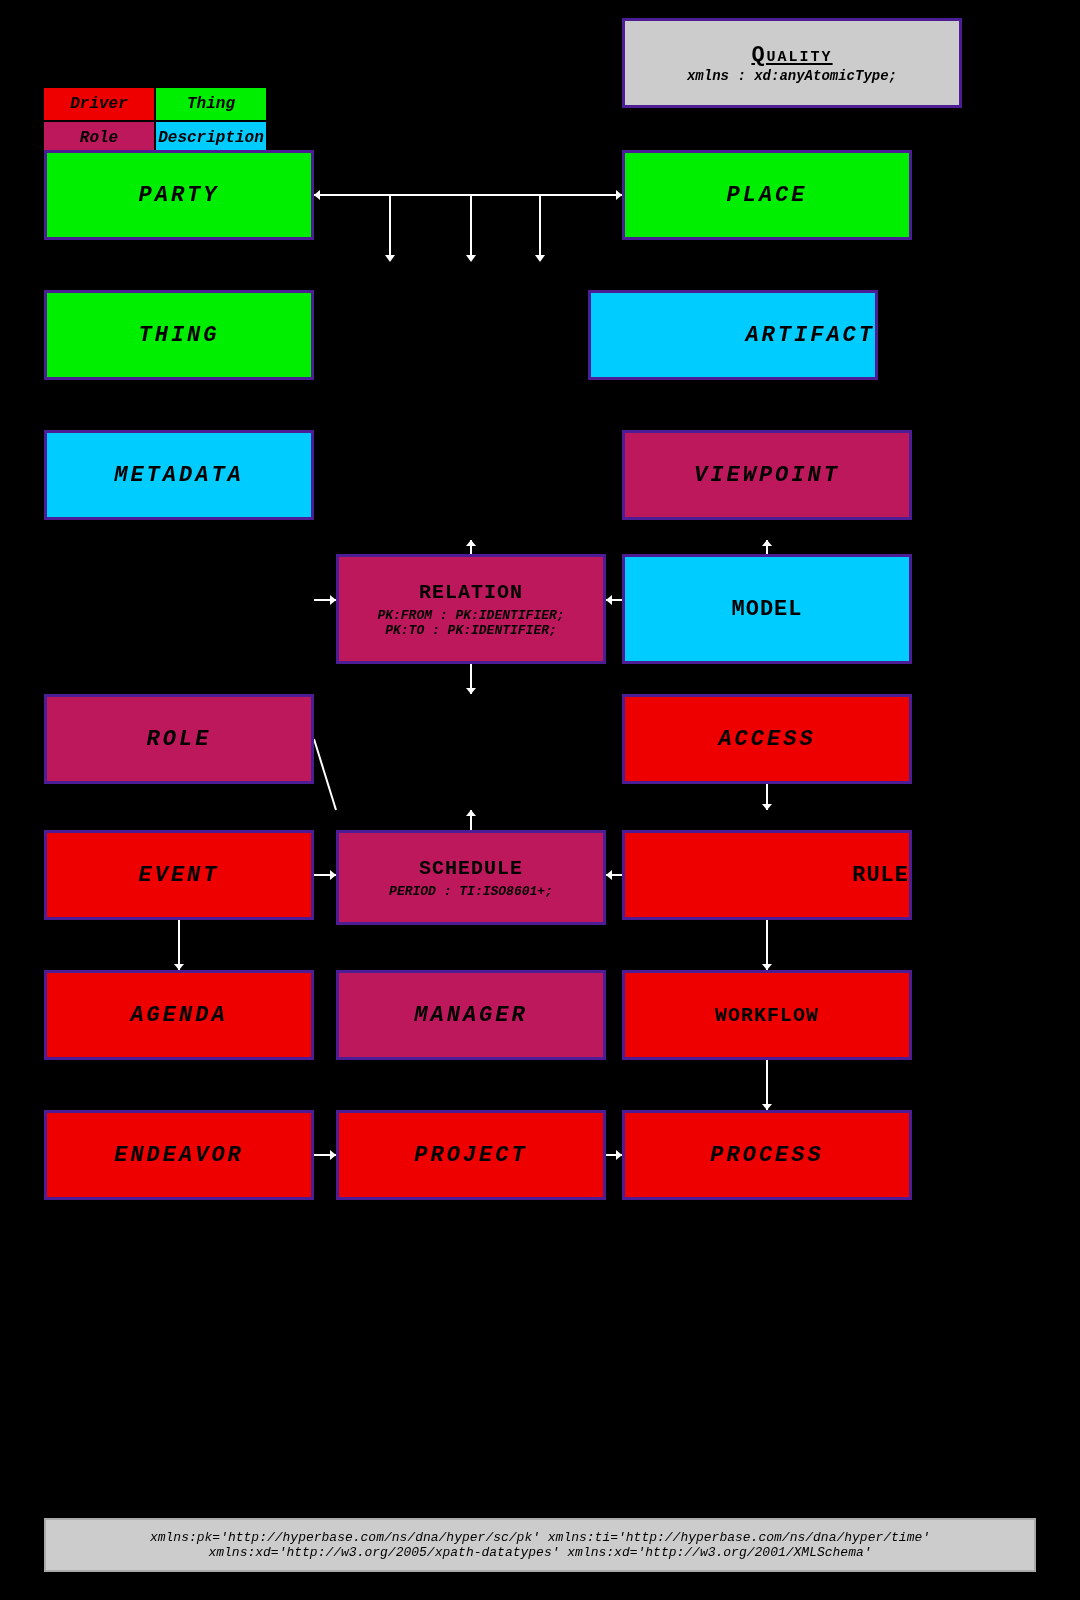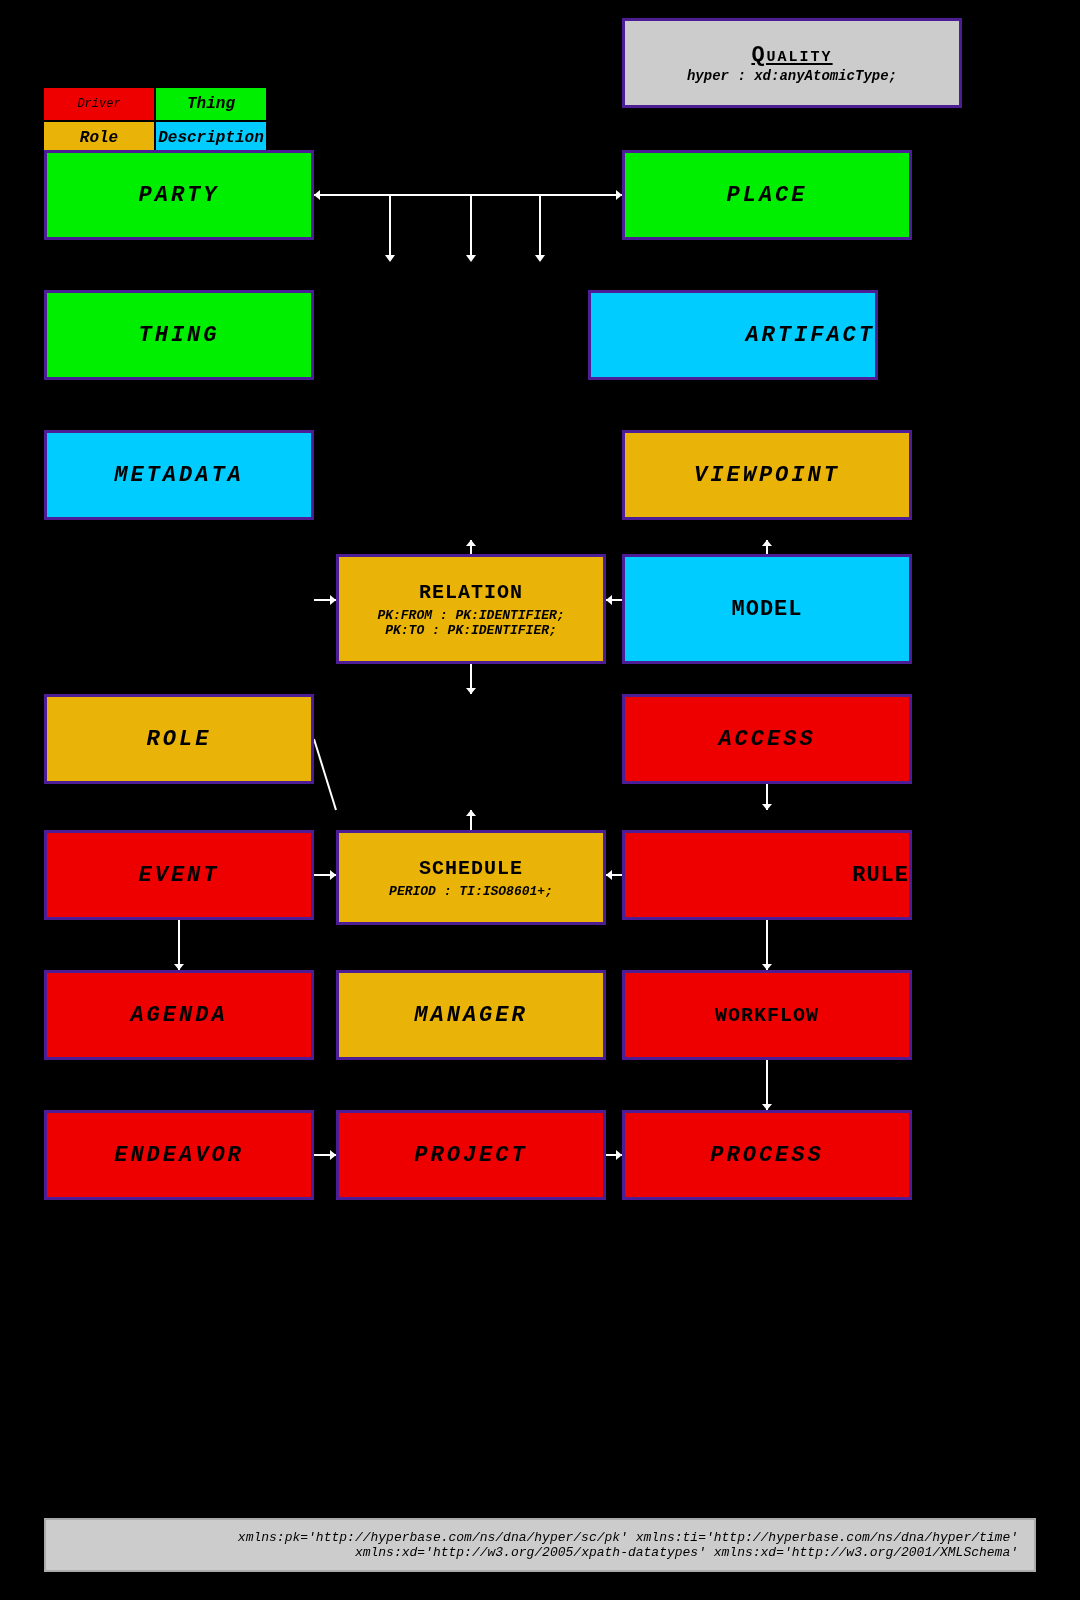--- a/index.html
+++ b/index.html
@@ -35,21 +35,21 @@
       background: #00ee00;
       color: #000;
     }
 
     .box-cyan {
       background: #00ccff;
       color: #000000;
     }
 
     .box-yellow {
-      background: #eab308;
+      background: #be185d;
       color: #000;
     }
 
     .box-red {
       background: #ee0000;
       color: #000;
     }
 
     .box-gray {
       background: #cccccc;
@@ -117,21 +117,21 @@
     }
 
     .footer-box {
       position: absolute;
       bottom: 28px;
       left: 44px;
       right: 44px;
       background: #cccccc;
       border: 2px solid #aaa;
       padding: 10px 16px;
-      text-align: right;
+      text-align: center;
       font-size: 13px;
       font-style: italic;
       font-family: 'Courier New', monospace;
     }
   </style>
 </head>
 <body>
 
 <div class="diagram-container">
 
@@ -193,21 +193,21 @@
 
     <line x1="314" y1="1155" x2="336" y2="1155" stroke="white" stroke-width="2"></line>
     <polygon points="330,1150 336,1155 330,1160" fill="white"></polygon>
 
     <line x1="606" y1="1155" x2="622" y2="1155" stroke="white" stroke-width="2"></line>
     <polygon points="616,1150 622,1155 616,1160" fill="white"></polygon>
   </svg>
 
   <div class="legend">
     <div class="legend-row">
-      <div class="legend-cell box-red" style="font-size:12px; font-style:italic; font-weight:normal;">
+      <div class="legend-cell box-red" style="font-size:16px; font-style:italic; font-weight:bold;">
         <span>Driver</span>
       </div>
       <div class="legend-cell box-green" style="font-size:16px; font-style:italic; font-weight:bold;">
         <span>Thing</span>
       </div>
     </div>
     <div class="legend-row">
       <div class="legend-cell box-yellow" style="font-size:16px; font-style:italic; font-weight:bold;">
         <span>Role</span>
       </div>
@@ -215,21 +215,21 @@
         <span>Description</span>
       </div>
     </div>
   </div>
 
   <div class="box box-gray" style="left:622px; top:18px; width:340px; height:90px; padding:8px;">
     <div class="box-title-normal" style="font-size:22px; font-weight:bold; letter-spacing:2px; text-decoration:underline; font-variant:small-caps;">
       <span>Quality</span>
     </div>
     <div class="box-attr" style="font-size:14px;">
-      <span style="font-weight:bold; font-style:italic;">hyper</span><span> : xd:anyAtomicType;</span>
+      <span style="font-weight:bold; font-style:italic;">xmlns</span><span> : xd:anyAtomicType;</span>
     </div>
   </div>
 
   <div class="box box-green" style="left:44px; top:150px; width:270px; height:90px;">
     <span class="box-title">PARTY</span>
   </div>
 
   <div class="box box-green" style="left:622px; top:150px; width:290px; height:90px;">
     <span class="box-title">PLACE</span>
   </div>

